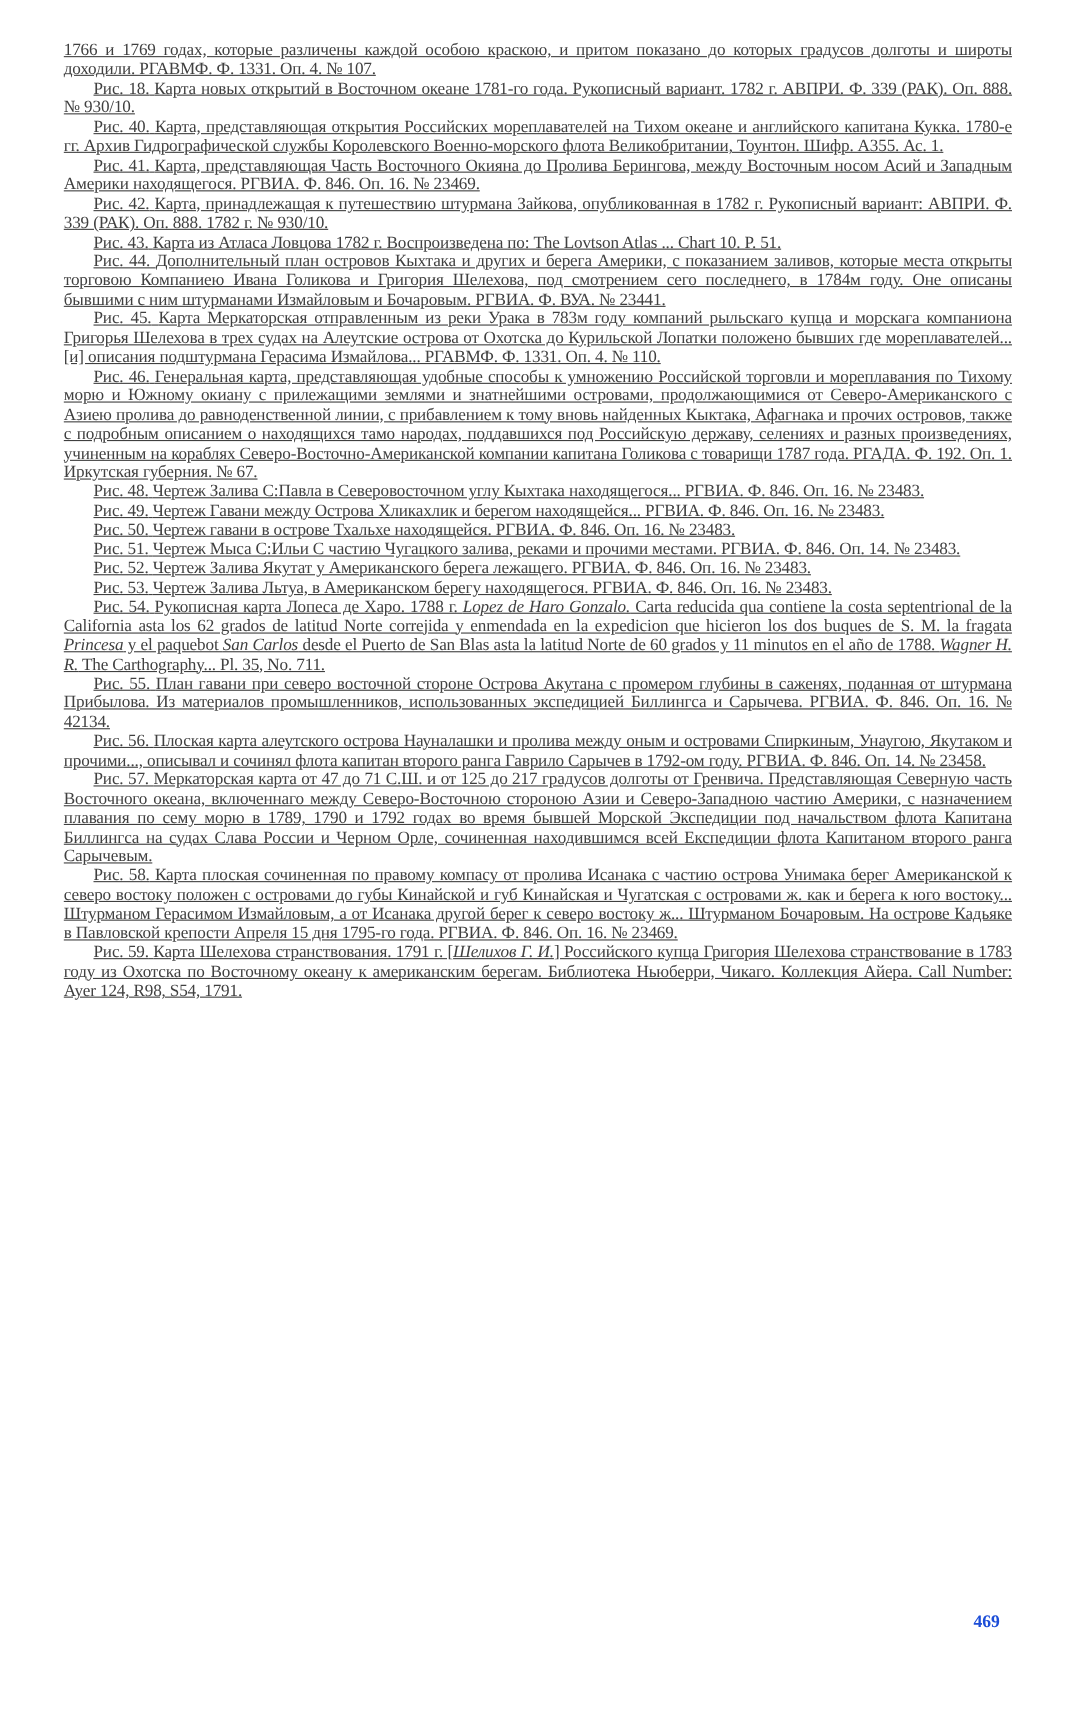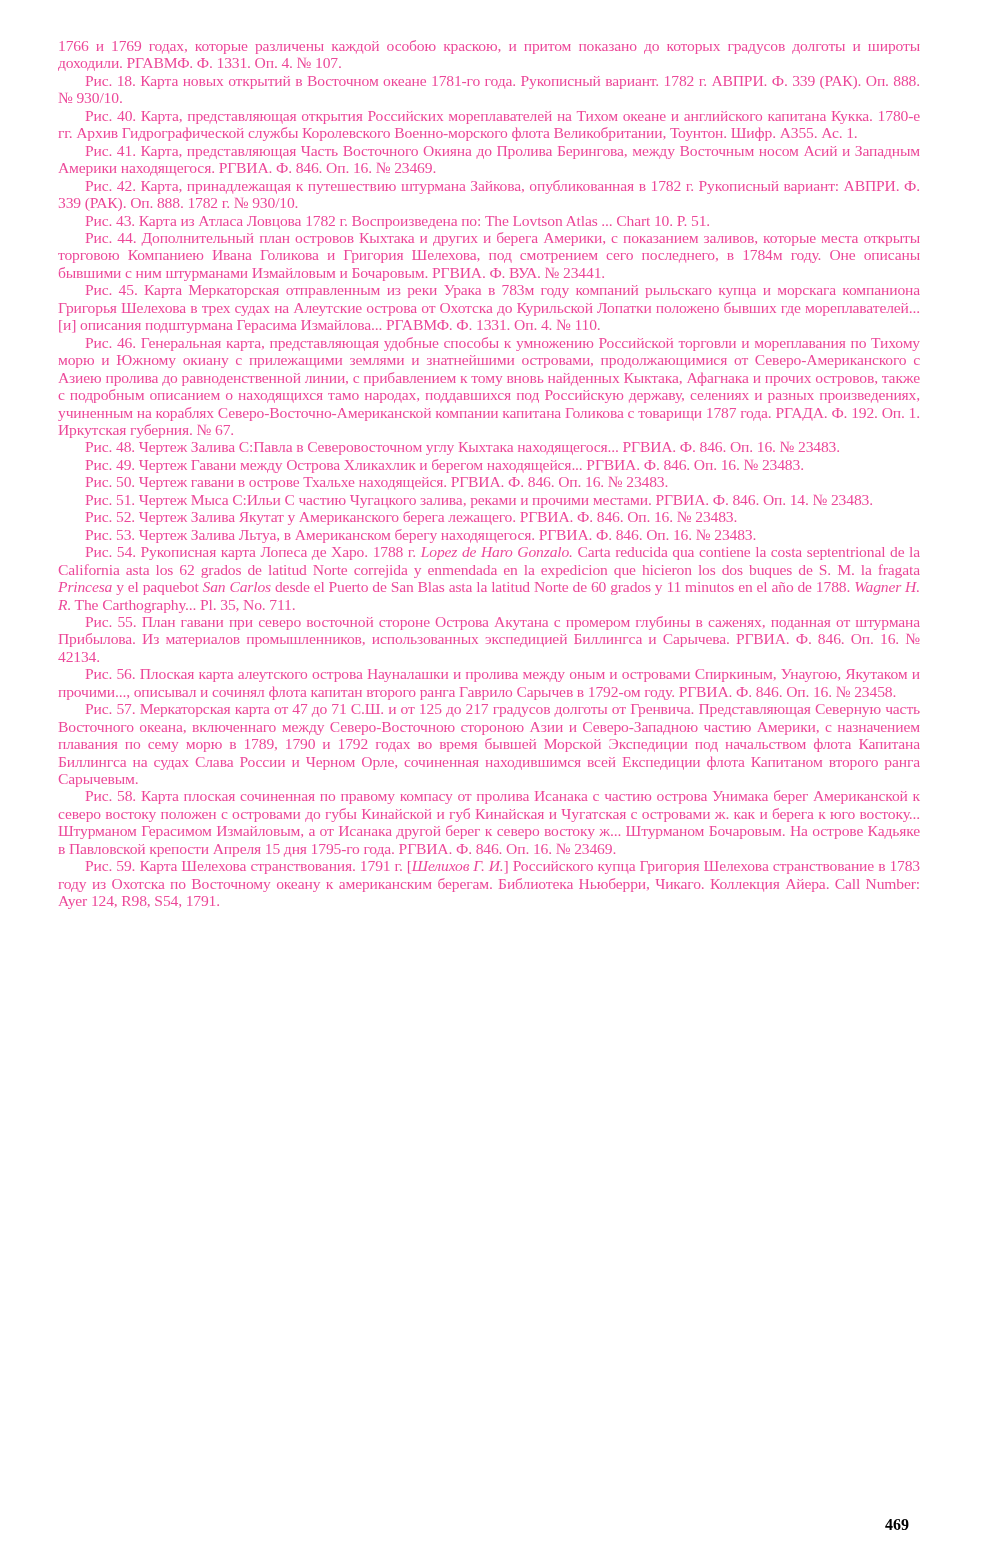--- a/index.html
+++ b/index.html
@@ -5,36 +5,37 @@
   html, body { margin: 0; padding: 0; background: #ffffff; }
   body { width: 981px; height: 1559px; position: relative; overflow: hidden; }
   .page {
     position: absolute;
     left: 58px;
     top: 37px;
     width: 862px;
     font-family: "Liberation Serif", serif;
     font-size: 15.6px;
     line-height: 17.45px;
-    color: #ec4899;
+    color: #404040;
     text-align: justify;
     letter-spacing: -0.15px;
+    text-decoration: underline;
   }
   .para { margin: 0; text-indent: 27px; hyphens: manual; }
   .para.cont { text-indent: 0; }
   .fig-label { }
   .ital { font-style: italic; }
   .page-number {
     position: absolute;
     left: 885px;
-    top: 1516px;
+    top: 1466px;
     font-family: "Liberation Serif", serif;
     font-weight: bold;
     font-size: 16px;
-    color: #000000;
+    color: #1d4ed8;
   }
 </style>
 </head>
 <body>
 
 <div class="page" id="page">
     <p class="para cont"><span>1766 и 1769 годах, которые различены каждой особою краскою, и притом показано до которых градусов долготы и широты доходили. РГАВМФ. Ф. 1331. Оп. 4. № 107.</span></p>
     <p class="para"><span class="fig-label">Рис. 18.</span> <span>Карта новых открытий в Восточном океане 1781-го года. Рукописный вариант. 1782 г. АВПРИ. Ф. 339 (РАК). Оп. 888. № 930/10.</span></p>
     <p class="para"><span class="fig-label">Рис. 40.</span> <span>Карта, представляющая открытия Российских мореплавателей на Тихом океане и английского капитана Кукка. 1780-е гг. Архив Гидрографической службы Королевского Военно-морского флота Великобритании, Тоунтон. Шифр. А355. Ас. 1.</span></p>
     <p class="para"><span class="fig-label">Рис. 41.</span> <span>Карта, представляющая Часть Восточного Окияна до Пролива Берингова, между Восточным носом Асий и Западным Америки находящегося. РГВИА. Ф. 846. Оп. 16. № 23469.</span></p>
@@ -44,18 +45,18 @@
     <p class="para"><span class="fig-label">Рис. 45.</span> <span>Карта Меркаторская отправленным из реки Урака в 783м году компаний рыльскаго купца и морскага компаниона Григорья Шелехова в трех судах на Алеутские острова от Охотска до Курильской Лопатки положено бывших где мореплавателей... [и] описания подштурмана Герасима Измайлова... РГАВМФ. Ф. 1331. Оп. 4. № 110.</span></p>
     <p class="para"><span class="fig-label">Рис. 46.</span> <span>Генеральная карта, представляющая удобные способы к умножению Российской торговли и мореплавания по Тихому морю и Южному окиану с прилежащими землями и знат­нейшими островами, продолжающимися от Северо-Американского с Азиею пролива до равно­денственной линии, с прибавлением к тому вновь найденных Кыктака, Афагнака и прочих ост­ровов, также с подробным описанием о находящихся тамо народах, поддавшихся под Российскую державу, селениях и разных произведениях, учиненным на кораблях Северо-Восточно-Американской компании капитана Голикова с товарищи 1787 года. РГАДА. Ф. 192. Оп. 1. Иркутская губерния. № 67.</span></p>
     <p class="para"><span class="fig-label">Рис. 48.</span> <span>Чертеж Залива С:Павла в Северовосточном углу Кыхтака находящегося... РГВИА. Ф. 846. Оп. 16. № 23483.</span></p>
     <p class="para"><span class="fig-label">Рис. 49.</span> <span>Чертеж Гавани между Острова Хликахлик и берегом находящейся... РГВИА. Ф. 846. Оп. 16. № 23483.</span></p>
     <p class="para"><span class="fig-label">Рис. 50.</span> <span>Чертеж гавани в острове Тхальхе находящейся. РГВИА. Ф. 846. Оп. 16. № 23483.</span></p>
     <p class="para"><span class="fig-label">Рис. 51.</span> <span>Чертеж Мыса С:Ильи С частию Чугацкого залива, реками и прочими местами. РГВИА. Ф. 846. Оп. 14. № 23483.</span></p>
     <p class="para"><span class="fig-label">Рис. 52.</span> <span>Чертеж Залива Якутат у Американского берега лежащего. РГВИА. Ф. 846. Оп. 16. № 23483.</span></p>
     <p class="para"><span class="fig-label">Рис. 53.</span> <span>Чертеж Залива Льтуа, в Американском берегу находящегося. РГВИА. Ф. 846. Оп. 16. № 23483.</span></p>
     <p class="para"><span class="fig-label">Рис. 54.</span> <span>Рукописная карта Лопеса де Харо. 1788 г. </span><span class="ital">Lopez de Haro Gonzalo.</span><span> Carta reducida qua contiene la costa septentrional de la California asta los 62 grados de latitud Norte correjida y enmendada en la expedicion que hicieron los dos buques de S. M. la fragata </span><span class="ital">Princesa</span><span> y el paquebot </span><span class="ital">San Carlos</span><span> desde el Puerto de San Blas asta la latitud Norte de 60 grados y 11 minutos en el año de 1788. </span><span class="ital">Wagner H. R.</span><span> The Carthography... Pl. 35, No. 711.</span></p>
     <p class="para"><span class="fig-label">Рис. 55.</span> <span>План гавани при северо восточной стороне Острова Акутана с промером глубины в саженях, поданная от штурмана Прибылова. Из материалов промышленников, использован­ных экспедицией Биллингса и Сарычева. РГВИА. Ф. 846. Оп. 16. № 42134.</span></p>
-    <p class="para"><span class="fig-label">Рис. 56.</span> <span>Плоская карта алеутского острова Науналашки и пролива между оным и островами Спиркиным, Унаугою, Якутаком и прочими..., описывал и сочинял флота капитан второго ранга Гаврило Сарычев в 1792-ом году. РГВИА. Ф. 846. Оп. 16. № 23458.</span></p>
+    <p class="para"><span class="fig-label">Рис. 56.</span> <span>Плоская карта алеутского острова Науналашки и пролива между оным и островами Спиркиным, Унаугою, Якутаком и прочими..., описывал и сочинял флота капитан второго ранга Гаврило Сарычев в 1792-ом году. РГВИА. Ф. 846. Оп. 14. № 23458.</span></p>
     <p class="para"><span class="fig-label">Рис. 57.</span> <span>Меркаторская карта от 47 до 71 С.Ш. и от 125 до 217 градусов долготы от Гренвича. Представляющая Северную часть Восточного океана, включеннаго между Северо-Восточною стороною Азии и Северо-Западною частию Америки, с назначением плавания по сему морю в 1789, 1790 и 1792 годах во время бывшей Морской Экспедиции под начальством флота Капитана Биллингса на судах Слава России и Черном Орле, сочиненная находившимся всей Експедиции флота Капитаном второго ранга Сарычевым.</span></p>
     <p class="para"><span class="fig-label">Рис. 58.</span> <span>Карта плоская сочиненная по правому компасу от пролива Исанака с частию ост­рова Унимака берег Американской к северо востоку положен с островами до губы Кинайской и губ Кинайская и Чугатская с островами ж. как и берега к юго востоку... Штурманом Гера­симом Измайловым, а от Исанака другой берег к северо востоку ж... Штурманом Бочаровым. На острове Кадьяке в Павловской крепости Апреля 15 дня 1795-го года. РГВИА. Ф. 846. Оп. 16. № 23469.</span></p>
     <p class="para"><span class="fig-label">Рис. 59.</span> <span>Карта Шелехова странствования. 1791 г. [</span><span class="ital">Шелихов Г. И.</span><span>] Российского купца Гри­гория Шелехова странствование в 1783 году из Охотска по Восточному океану к американским берегам. Библиотека Ньюберри, Чикаго. Коллекция Айера. Call Number: Ayer 124, R98, S54, 1791.</span></p>
   </div>
 <div class="page-number">469</div>
 
 </body></html>

